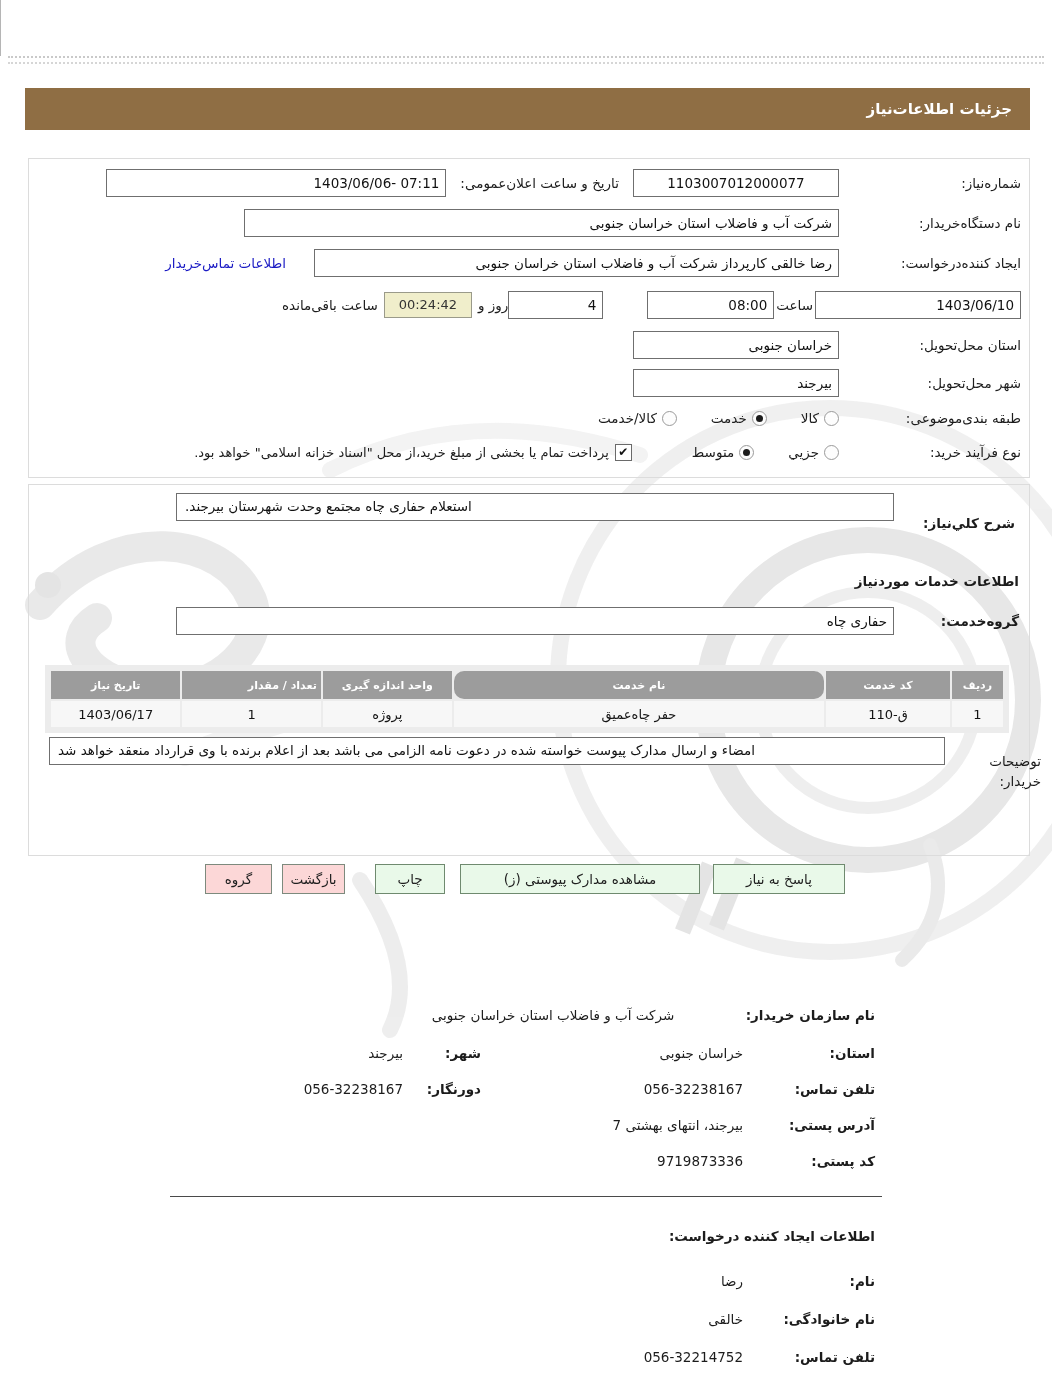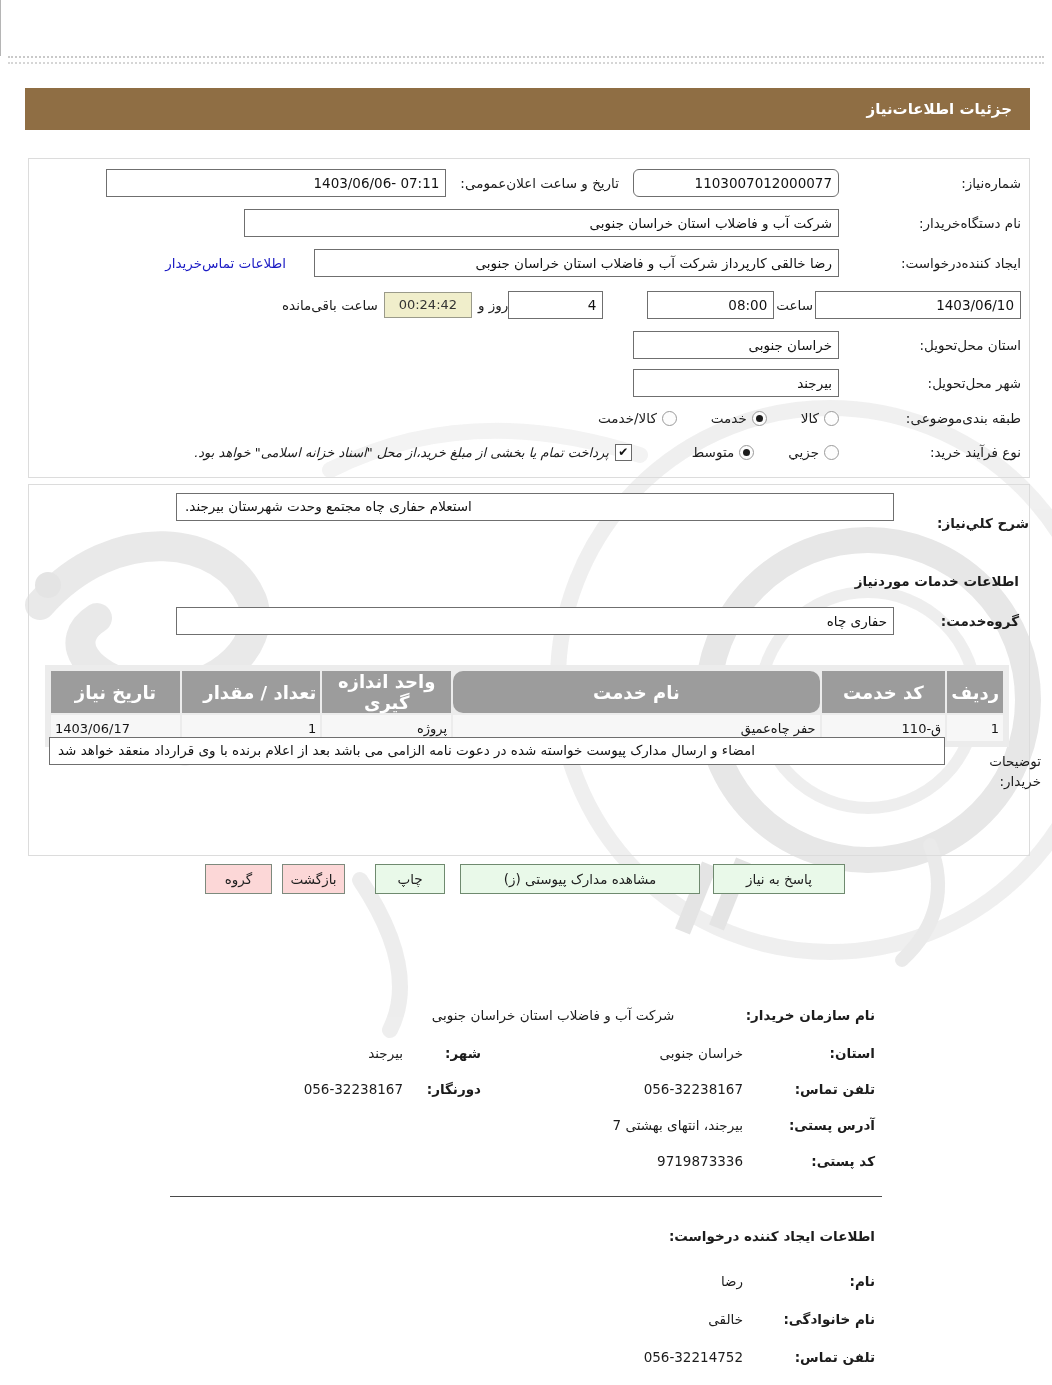--- a/index.html
+++ b/index.html
@@ -29,44 +29,44 @@
   .row{position:absolute;right:8px;left:8px;display:flex;align-items:center;}
   .lbl{width:182px;flex:none;padding-left:6px;box-sizing:border-box;line-height:1.35;}
   .lbl.wrap{white-space:normal;width:182px;padding-left:40px;}
   input.fld,textarea.fld{
     border:1px solid #6f6f6f;background:#ffffff;height:28px;box-sizing:border-box;
     font-family:inherit;font-size:13.5px;color:#111;padding:0 6px;outline:none;
   }
   textarea.fld{resize:none;padding:3px 8px;line-height:1.45;}
   .w206{width:206px;} .w340{width:340px;} .w595{width:595px;} .w525{width:525px;}
   .w105{width:127px;} .w95{width:95px;}
-  .ctr{text-align:right;} .ltr{direction:ltr;} .rgt{text-align:right;border-radius:6px;}
+  .ctr{text-align:right;} .ltr{direction:ltr;} .rgt{text-align:center;}
   .link{color:#1a1ac4;cursor:pointer;margin-right:28px;}
   .timerbox{width:86px;height:24px;background:#f0eecb;border:1px solid #9a9a8a;
     display:flex;align-items:center;justify-content:center;direction:ltr;
     font-size:13px;overflow:hidden;line-height:10px;color:#333;margin:0 6px;}
   
   .radio{width:13px;height:13px;border-radius:50%;border:1px solid #9a9a9a;background:#fdfdfd;
          display:inline-block;flex:none;margin-left:5px;position:relative;}
   .radio.checked::after{content:"";position:absolute;inset:3px;border-radius:50%;background:#1c1c1c;}
   .chk{width:15px;height:15px;border:1px solid #6a6a6a;background:#fff;flex:none;margin-left:6px;
        display:flex;align-items:center;justify-content:center;font-size:12px;color:#111;}
   .chk.checked::after{content:"✔";}
   .optlbl{margin-left:34px;}
   
   .bold{font-weight:bold;}
   .ta1{right:135px;top:8px;width:718px;height:66px;text-align:left;}
-  .lab-sharh{right:0;top:30px;}
+  .lab-sharh{right:14px;top:30px;}
   .head-services{right:10px;top:88px;}
   .lab-group{right:10px;top:128px;}
   .inp-group{position:absolute;right:135px;top:122px;width:718px;text-align:right;}
   .tablewrap{position:absolute;right:20px;top:180px;width:964px;background:#ececec;padding:4px;box-sizing:border-box;}
   table.svc{width:100%;border-collapse:separate;border-spacing:2px;direction:rtl;}
-  table.svc th{background:#9c9c9c;color:#fff;font-weight:bold;font-size:18px;height:28px;padding:0 4px;}
-  table.svc td{background:#f7f7f7;color:#141414;font-size:13px;height:26px;padding:0 4px;}
+  table.svc th{background:#9c9c9c;color:#fff;font-weight:bold;font-size:11px;height:28px;padding:0 4px;}
+  table.svc td{background:#f7f7f7;color:#141414;font-size:13px;height:26px;text-align:center;padding:0 4px;}
   .c-radif{width:44px;} .c-code{width:120px;} .c-name{width:380px;border-radius:10px;}
   .c-unit{width:126px;} .c-qty{width:136px;text-align:right;} .c-date{width:124px;}
   .lab-notes{right:-12px;top:266px;width:64px;line-height:1.5;}
   .ta2{position:absolute;right:84px;top:252px;width:896px;height:102px;text-align:left;}
   
   .btn{position:absolute;top:864px;height:30px;border:1px solid #6f8a6f;
        display:flex;align-items:center;justify-content:center;font-size:13.5px;color:#1e1e1e;
        box-sizing:border-box;cursor:pointer;background:#e9f9e9;}
   .btn.pink{background:#fcd7d7;border-color:#7d8a7d;}
   .btn-reply{left:713px;width:132px;}
@@ -169,21 +169,21 @@
 
     <div class="row" style="top:284px;">
       <div class="lbl">نوع فرآیند خرید:</div>
       <span class="radio"></span>
       <span>جزیي</span>
       <span class="optlbl"></span>
       <span class="radio checked"></span>
       <span>متوسط</span>
       <span style="width:60px;"></span>
       <span class="chk checked"></span>
-      <span style="font-size:13px;font-style:italic;">پرداخت تمام یا بخشی از مبلغ خرید،از محل "اسناد خزانه اسلامی" خواهد بود.</span>
+      <span style="font-size:13px;">پرداخت تمام یا بخشی از مبلغ خرید،از محل "اسناد خزانه اسلامی" خواهد بود.</span>
     </div>
   </div>
 
   <div class="abs panel panel2">
 
     <div class="abs bold lab-sharh">شرح کلي‌نیاز:</div>
     <textarea class="fld abs ta1" readonly="" style="">استعلام حفاری چاه مجتمع وحدت شهرستان بیرجند.</textarea>
 
     <div class="abs bold head-services">اطلاعات خدمات موردنیاز</div>
 

